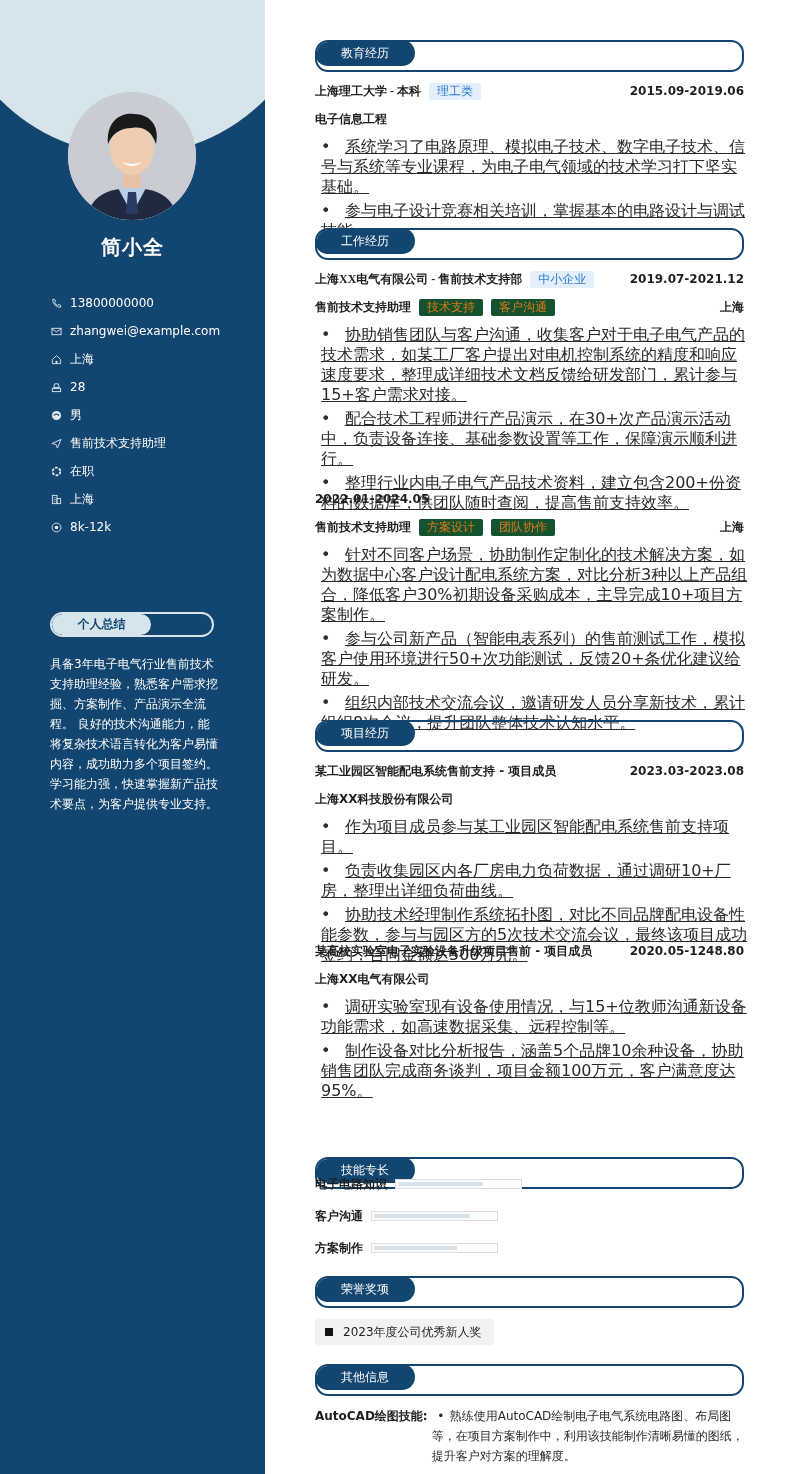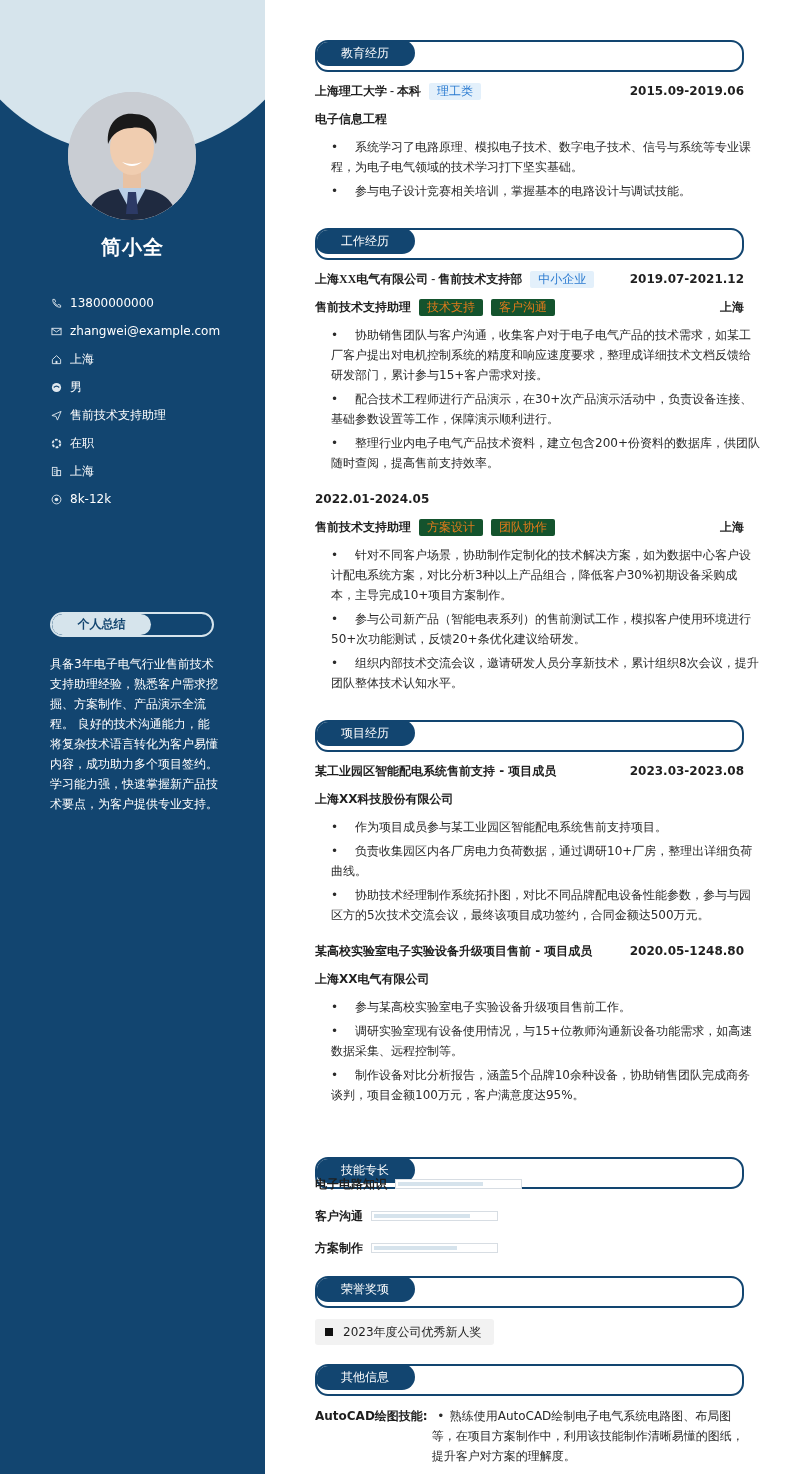--- a/index.html
+++ b/index.html
@@ -25,21 +25,21 @@
   .sec-header { position: absolute; left: 315px; width: 429px; height: 32px; border: 2px solid #124570; border-radius: 13px; overflow: hidden; }
   .sec-header .pill { position: absolute; left: -2px; top: -2px; width: 100px; height: 26px; background: #124570; border-radius: 13px; color: #ffffff; font-size: 12px; display: flex; align-items: center; justify-content: center; }
 
   .row { position: absolute; left: 315px; width: 429px; display: flex; align-items: center; justify-content: space-between; font-size: 12px; font-weight: bold; color: #1f1f1f; height: 18px; }
   .row .left { display: flex; align-items: center; font-family: Liberation Serif, serif; }
   .tag { display: inline-block; font-size: 12px; font-weight: normal; padding: 1px 8px; margin-left: 8px; border-radius: 2px; line-height: 15px; }
   .tag.blue { background: #e3f0fb; color: #2a7ad0; }
   .tag.orange { background: #14532d; color: #e07a1b; }
   .sub { position: absolute; left: 315px; font-size: 12px; font-weight: bold; color: #1f1f1f; }
 
-  .bullets { position: absolute; left: 331px; width: 429px; font-size: 12px; color: #2a2a2a; line-height: 20px; }
+  .bullets { position: absolute; left: 321px; width: 429px; font-size: 16px; color: #2a2a2a; line-height: 20px; text-decoration: underline; }
   .bullets li { list-style: none; margin-bottom: 4px; }
   .bullets li .dot { display: inline-block; width: 24px; }
 
   .skill { position: absolute; left: 315px; display: flex; align-items: center; font-size: 12px; font-weight: bold; color: #1f1f1f; height: 18px; }
   .skill .bar { margin-left: 8px; width: 127px; height: 10px; border: 1px solid #d7dde3; background: #ffffff; position: relative; }
   .skill .bar .fill { position: absolute; left: 2px; top: 2px; height: 4px; background: #d6e3ec; }
 
   .award { position: absolute; left: 315px; top: 1319px; height: 26px; padding: 0 12px 0 10px; background: #f2f2f2; border-radius: 3px; display: flex; align-items: center; font-size: 12px; color: #1f1f1f; }
   .award .sq { width: 8px; height: 8px; background: #111; margin-right: 10px; display: inline-block; }
 
@@ -92,20 +92,29 @@
           <svg viewBox="0 0 12 12">
             <path d="M1.5 6 L6 1.8 L10.5 6 L10.5 10.5 L1.5 10.5 Z" fill="none" stroke="currentColor" stroke-width="1"></path>
             <rect x="5" y="7.5" width="2" height="3" fill="currentColor"></rect>
           </svg>
         </span>
       <span>上海</span>
     </div>
     <div class="contact-item">
       <span class="ic">
           <svg viewBox="0 0 12 12">
+            <path d="M4 2 L8 2 L9 6 L3 6 Z" fill="none" stroke="currentColor" stroke-width="1"></path>
+            <rect x="1.5" y="7" width="9" height="3.5" fill="none" stroke="currentColor" stroke-width="1"></rect>
+          </svg>
+        </span>
+      <span>28</span>
+    </div>
+    <div class="contact-item">
+      <span class="ic">
+          <svg viewBox="0 0 12 12">
             <circle cx="6" cy="6" r="5" fill="currentColor"></circle>
             <path d="M3 6 Q6 3 9 6" fill="none" stroke="#124570" stroke-width="1.2"></path>
           </svg>
         </span>
       <span>男</span>
     </div>
     <div class="contact-item">
       <span class="ic">
           <svg viewBox="0 0 12 12">
             <path d="M1 6 L11 1.5 L7 11 L5.5 7 Z" fill="none" stroke="currentColor" stroke-width="1"></path>
@@ -220,21 +229,20 @@
   <li><span class="dot">•</span><span>负责收集园区内各厂房电力负荷数据，通过调研10+厂房，整理出详细负荷曲线。</span></li>
   <li><span class="dot">•</span><span>协助技术经理制作系统拓扑图，对比不同品牌配电设备性能参数，参与与园区方的5次技术交流会议，最终该项目成功签约，合同金额达500万元。</span></li>
 </ul>
 
 <div class="row" style="top:942px;">
   <span>某高校实验室电子实验设备升级项目售前 - 项目成员</span>
   <span>2020.05-1248.80</span>
 </div>
 <div class="sub" style="top:971px;">上海XX电气有限公司</div>
 <ul class="bullets" style="top:997px;">
-  <li><span class="dot">•</span><span>参与某高校实验室电子实验设备升级项目售前工作。</span></li>
   <li><span class="dot">•</span><span>调研实验室现有设备使用情况，与15+位教师沟通新设备功能需求，如高速数据采集、远程控制等。</span></li>
   <li><span class="dot">•</span><span>制作设备对比分析报告，涵盖5个品牌10余种设备，协助销售团队完成商务谈判，项目金额100万元，客户满意度达95%。</span></li>
 </ul>
 
 <div class="sec-header" style="top:1132px;margin-top:25px;">
   <div class="pill">技能专长</div>
 </div>
 <div class="skill" style="top:1175px;">
   <span>电子电路知识</span>
   <div class="bar">

